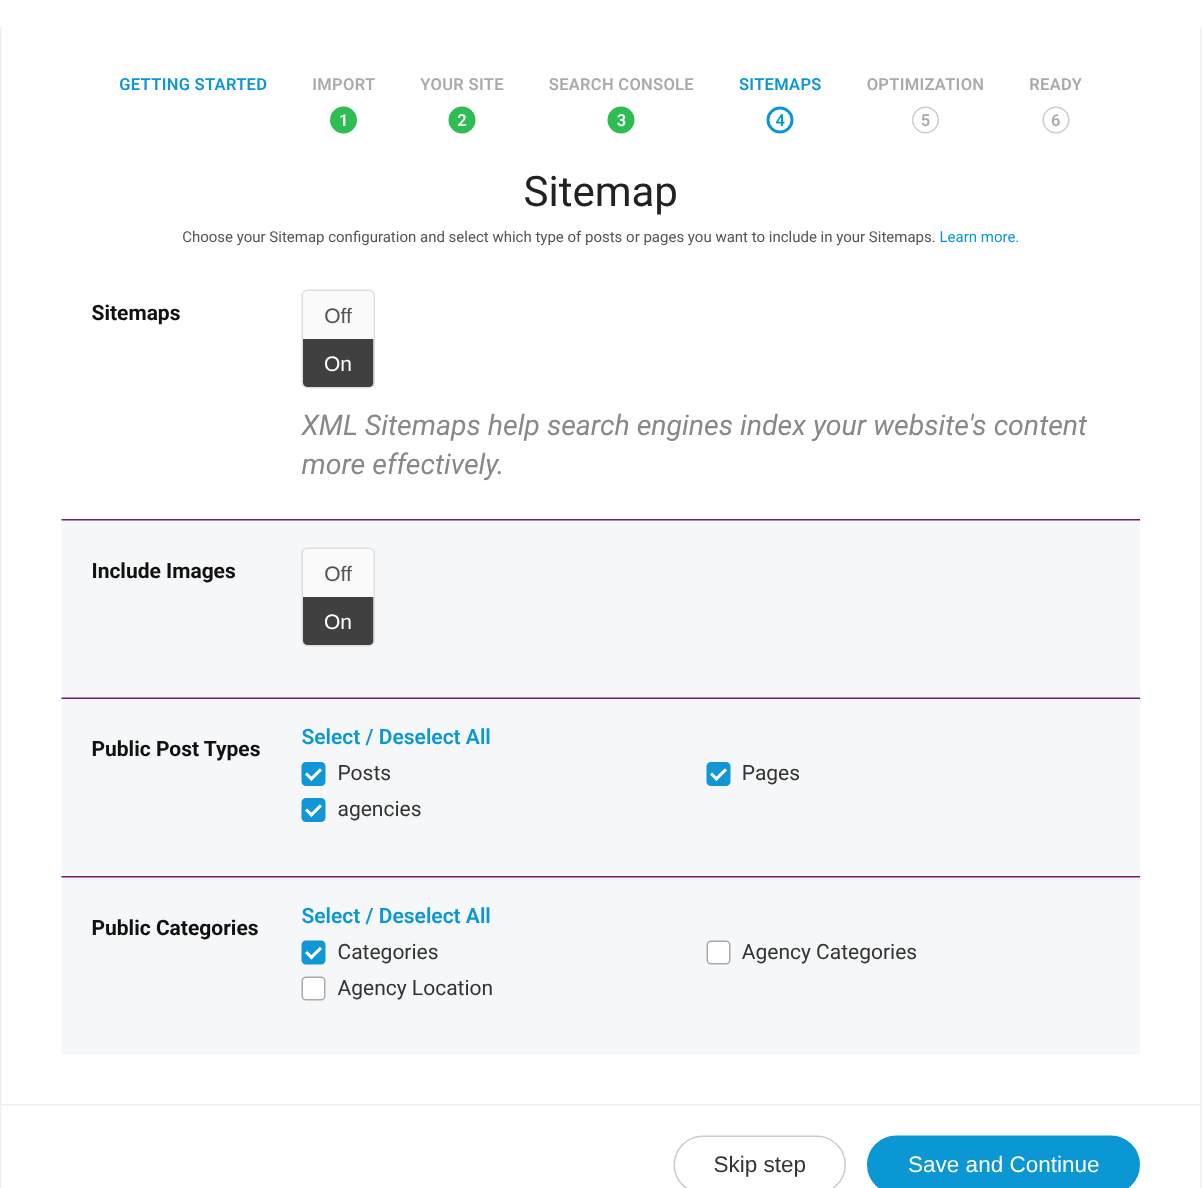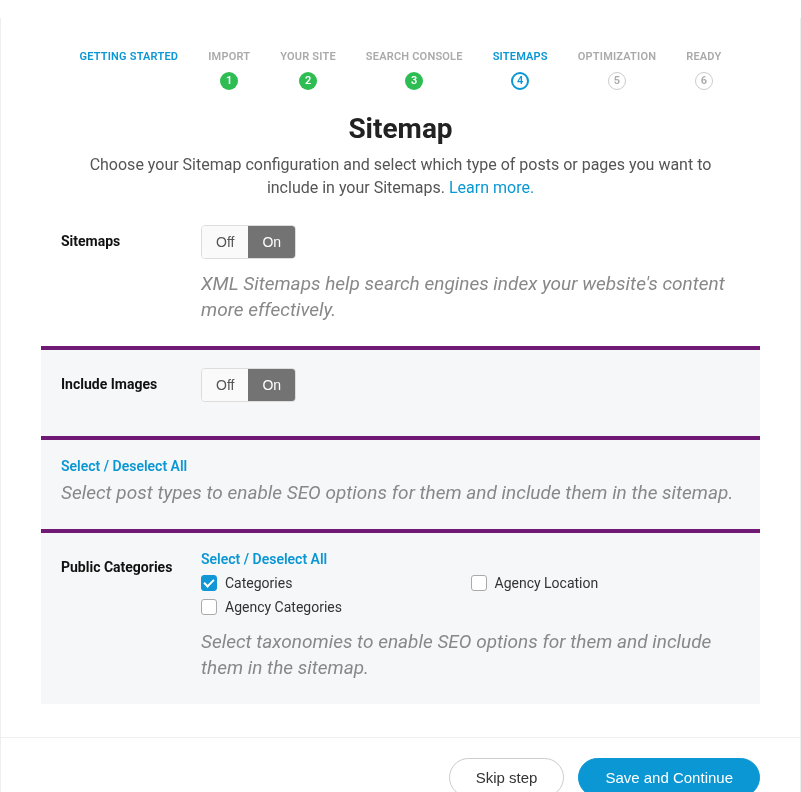--- a/index.html
+++ b/index.html
@@ -51,39 +51,39 @@
   .step.done .step-num { background: #2dbd53; color: #fff; }
   .step.active .step-num { border: 2px solid #0a97d4; color: #0a97d4; background:#fff; }
   .step.pending .step-num { border: 1px solid #ccc; color: #aaa; }
 
   .page-header {
     text-align: center;
     padding: 12px 80px 22px;
   }
   .page-title {
     font-size: 28px;
-    font-weight: 700;
+    font-weight: 400;
     margin: 0 0 8px;
     color: #222;
   }
   .page-desc {
-    font-size: 16px;
+    font-size: 10px;
     color: #555;
     line-height: 1.45;
   }
   .page-desc a { color: #0a97d4; text-decoration: none; }
 
   .panel {
     padding: 0 40px 0;
   }
   .row {
     display: flex;
     align-items: flex-start;
     padding: 18px 20px 22px;
-    border-top: 4px solid #701a75;
+    border-top: 1px solid #701a75;
   }
   .row:first-child { border-top: none; padding-top: 4px; }
   .row.bg {
     background: #f6f7f8;
   }
   .row-label {
     width: 140px;
     flex: 0 0 140px;
     font-weight: 700;
     padding-top: 8px;
@@ -93,31 +93,32 @@
   }
   .row-body {
     flex: 1;
   }
   .toggle {
     display: inline-flex;
     border: 1px solid #ddd;
     border-radius: 4px;
     overflow: hidden;
     margin-bottom: 12px;
+    flex-direction: column;
   }
   .toggle-btn {
     padding: 8px 14px;
     font-size: 14px;
     background: #fafafa;
     color: #555;
     cursor: pointer;
     border: none;
   }
   .toggle-btn.active {
-    background: #737373;
+    background: #404040;
     color: #fff;
   }
   .hint {
     font-size: 19px;
     color: #888;
     font-style: italic;
     line-height: 1.4;
   }
   .link-action {
     color: #0a97d4;
@@ -250,45 +251,58 @@
       <div class="row-label">Include Images</div>
       <div class="row-body">
         <div class="toggle">
           <button class="toggle-btn">Off</button>
           <button class="toggle-btn active">On</button>
         </div>
       </div>
     </div>
 
     <div class="row bg">
+      <div class="row-label">Public Post Types</div>
       <div class="row-body">
         <span class="link-action">Select / Deselect All</span>
-        <div class="hint">Select post types to enable SEO options for them and include them in the sitemap.</div>
+        <div class="check-grid">
+          <label class="check-item">
+            <span class="checkbox checked"></span>
+            <span>Posts</span>
+          </label>
+          <label class="check-item">
+            <span class="checkbox checked"></span>
+            <span>Pages</span>
+          </label>
+          <label class="check-item">
+            <span class="checkbox checked"></span>
+            <span>agencies</span>
+          </label>
+        </div>
       </div>
     </div>
 
     <div class="row bg">
       <div class="row-label">Public Categories</div>
       <div class="row-body">
         <span class="link-action">Select / Deselect All</span>
         <div class="check-grid">
           <label class="check-item">
             <span class="checkbox checked"></span>
             <span>Categories</span>
           </label>
           <label class="check-item">
             <span class="checkbox"></span>
+            <span>Agency Categories</span>
+          </label>
+          <label class="check-item">
+            <span class="checkbox"></span>
             <span>Agency Location</span>
           </label>
-          <label class="check-item">
-            <span class="checkbox"></span>
-            <span>Agency Categories</span>
-          </label>
         </div>
-        <div class="hint">Select taxonomies to enable SEO options for them and include them in the sitemap.</div>
       </div>
     </div>
 
   </div>
 
   <div class="footer">
     <button class="btn btn-outline">Skip step</button>
     <button class="btn btn-primary">Save and Continue</button>
   </div>
 

